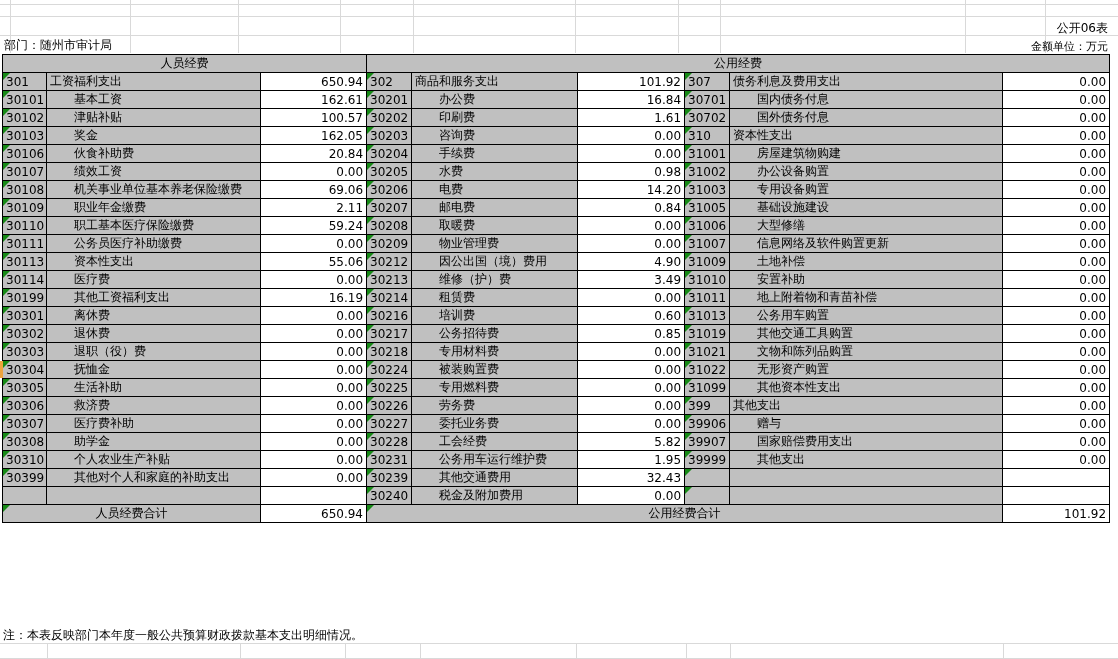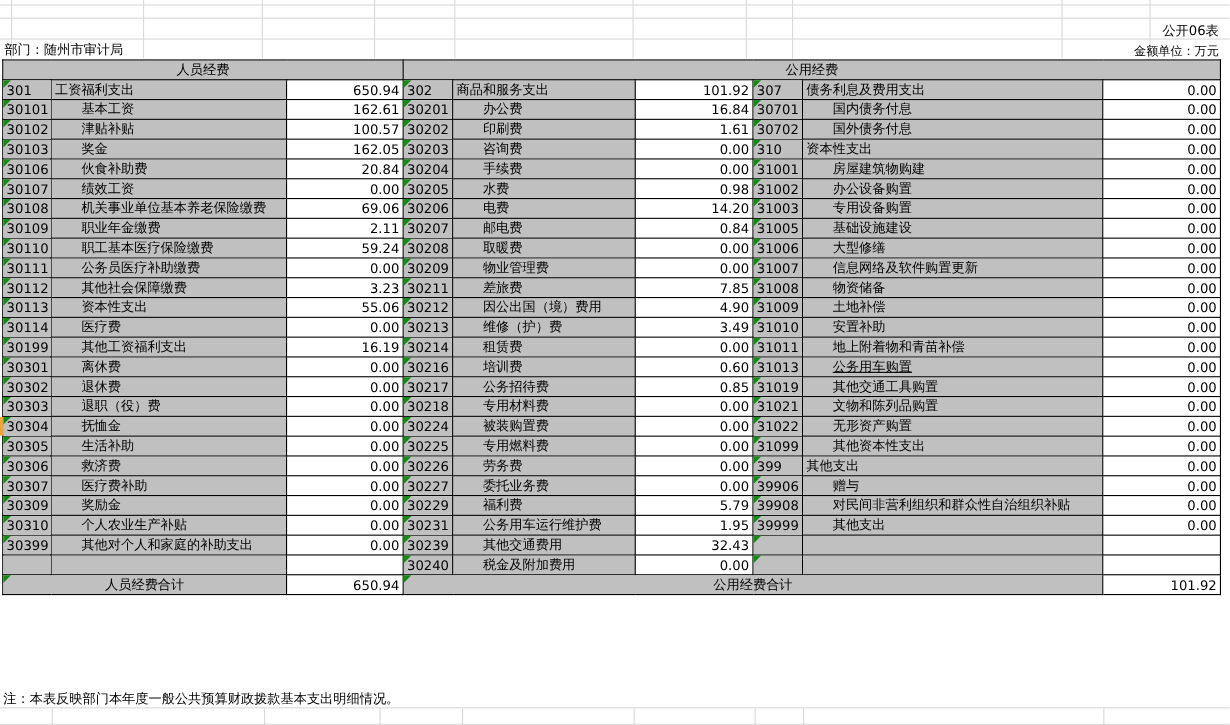--- a/index.html
+++ b/index.html
@@ -185,31 +185,20 @@
         <td class="gray name" style="padding-left: 27px;">公务员医疗补助缴费</td>
         <td class="val">0.00</td>
         <td class="gray code"><span class="tri"></span>30209</td>
         <td class="gray name" style="padding-left: 27px;">物业管理费</td>
         <td class="val">0.00</td>
         <td class="gray code"><span class="tri"></span>31007</td>
         <td class="gray name" style="padding-left: 27px;">信息网络及软件购置更新</td>
         <td class="val">0.00</td>
       </tr>
       <tr class="body">
-        <td class="gray code"><span class="tri"></span>30112</td>
-        <td class="gray name" style="padding-left: 27px;">其他社会保障缴费</td>
-        <td class="val">3.23</td>
-        <td class="gray code"><span class="tri"></span>30211</td>
-        <td class="gray name" style="padding-left: 27px;">差旅费</td>
-        <td class="val">7.85</td>
-        <td class="gray code"><span class="tri"></span>31008</td>
-        <td class="gray name" style="padding-left: 27px;">物资储备</td>
-        <td class="val">0.00</td>
-      </tr>
-      <tr class="body">
         <td class="gray code"><span class="tri"></span>30113</td>
         <td class="gray name" style="padding-left: 27px;">资本性支出</td>
         <td class="val">55.06</td>
         <td class="gray code"><span class="tri"></span>30212</td>
         <td class="gray name" style="padding-left: 27px;">因公出国（境）费用</td>
         <td class="val">4.90</td>
         <td class="gray code"><span class="tri"></span>31009</td>
         <td class="gray name" style="padding-left: 27px;">土地补偿</td>
         <td class="val">0.00</td>
       </tr>
@@ -236,21 +225,21 @@
         <td class="val">0.00</td>
       </tr>
       <tr class="body">
         <td class="gray code"><span class="tri"></span>30301</td>
         <td class="gray name" style="padding-left: 27px;">离休费</td>
         <td class="val">0.00</td>
         <td class="gray code"><span class="tri"></span>30216</td>
         <td class="gray name" style="padding-left: 27px;">培训费</td>
         <td class="val">0.60</td>
         <td class="gray code"><span class="tri"></span>31013</td>
-        <td class="gray name" style="padding-left: 27px; text-decoration: underline;">公务用车购置</td>
+        <td class="gray name" style="padding-left: 27px;">公务用车购置</td>
         <td class="val">0.00</td>
       </tr>
       <tr class="body">
         <td class="gray code"><span class="tri"></span>30302</td>
         <td class="gray name" style="padding-left: 27px;">退休费</td>
         <td class="val">0.00</td>
         <td class="gray code"><span class="tri"></span>30217</td>
         <td class="gray name" style="padding-left: 27px;">公务招待费</td>
         <td class="val">0.85</td>
         <td class="gray code"><span class="tri"></span>31019</td>
@@ -306,28 +295,28 @@
         <td class="gray name" style="padding-left: 27px;">医疗费补助</td>
         <td class="val">0.00</td>
         <td class="gray code"><span class="tri"></span>30227</td>
         <td class="gray name" style="padding-left: 27px;">委托业务费</td>
         <td class="val">0.00</td>
         <td class="gray code"><span class="tri"></span>39906</td>
         <td class="gray name" style="padding-left: 27px;">赠与</td>
         <td class="val">0.00</td>
       </tr>
       <tr class="body">
-        <td class="gray code"><span class="tri"></span>30309</td>
-        <td class="gray name" style="padding-left: 27px;">奖励金</td>
-        <td class="val">0.00</td>
-        <td class="gray code"><span class="tri"></span>30229</td>
-        <td class="gray name" style="padding-left: 27px;">福利费</td>
-        <td class="val">5.79</td>
-        <td class="gray code"><span class="tri"></span>39908</td>
-        <td class="gray name" style="padding-left: 27px;">对民间非营利组织和群众性自治组织补贴</td>
+        <td class="gray code"><span class="tri"></span>30308</td>
+        <td class="gray name" style="padding-left: 27px;">助学金</td>
+        <td class="val">0.00</td>
+        <td class="gray code"><span class="tri"></span>30228</td>
+        <td class="gray name" style="padding-left: 27px;">工会经费</td>
+        <td class="val">5.82</td>
+        <td class="gray code"><span class="tri"></span>39907</td>
+        <td class="gray name" style="padding-left: 27px;">国家赔偿费用支出</td>
         <td class="val">0.00</td>
       </tr>
       <tr class="body">
         <td class="gray code"><span class="tri"></span>30310</td>
         <td class="gray name" style="padding-left: 27px;">个人农业生产补贴</td>
         <td class="val">0.00</td>
         <td class="gray code"><span class="tri"></span>30231</td>
         <td class="gray name" style="padding-left: 27px;">公务用车运行维护费</td>
         <td class="val">1.95</td>
         <td class="gray code"><span class="tri"></span>39999</td>

